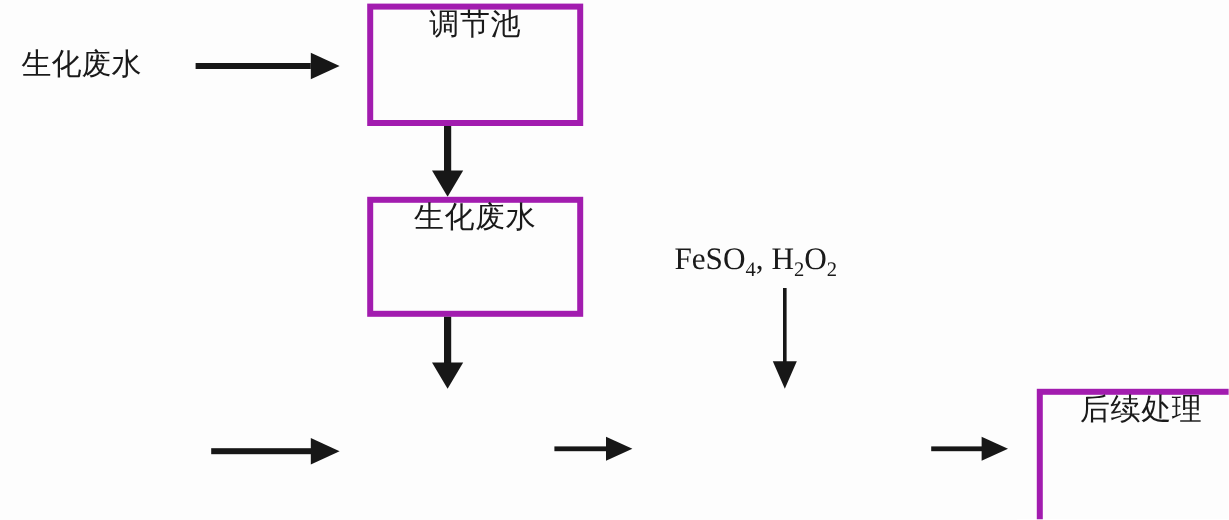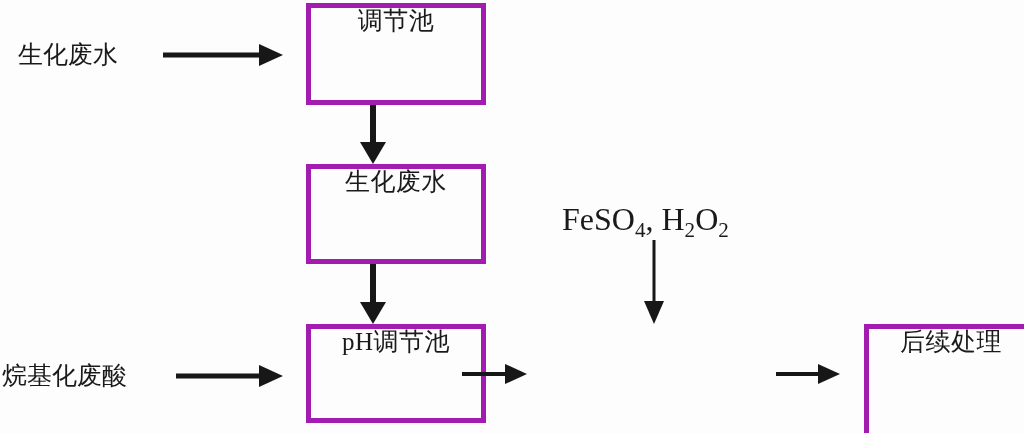--- a/index.html
+++ b/index.html
@@ -44,21 +44,21 @@
 
   
   .free-label {
     position: absolute;
     white-space: nowrap;
     font-size: 25px;
     line-height: 1;
   }
   #label-biochem-wastewater { left: 18px;  top: 42px;  }
   #label-alkylation-acid    { left: 2px;   top: 363px; }
-  #label-reagents           { left: 562px; top: 203px; font-size: 32px; }
+  #label-reagents           { left: 562px; top: 203px; font-size: 26px; }
   #label-reagents sub { font-size: 0.66em; }
 
   
   .arrow-h, .arrow-v { position: absolute; }
 
   
   .arrow-h .stem {
     position: absolute;
     left: 0;
     top: 50%;
@@ -145,30 +145,26 @@
 
   <div class="box" id="box-primary-filter">
     <span class="box-label">生化废水</span>
   </div>
 
   <div class="arrow-v" id="arrow-filter-to-ph">
     <span class="stem"></span>
     <span class="head"></span>
   </div>
 
-  <div class="free-label" id="label-alkylation-acid">烷基化废酸</div>
 
   <div class="arrow-h" id="arrow-inlet-alkyl">
     <span class="stem"></span>
     <span class="head"></span>
   </div>
 
-  <div class="box" id="box-ph-tank">
-    <span class="box-label">pH调节池</span>
-  </div>
 
   <div class="arrow-h" id="arrow-ph-to-fenton">
     <span class="stem"></span>
     <span class="head"></span>
   </div>
 
   <div class="free-label" id="label-reagents"><span>FeSO</span><sub>4</sub><span>,  H</span><sub>2</sub><span>O</span><sub>2</sub></div>
 
   <div class="arrow-v" id="arrow-reagents-to-fenton">
     <span class="stem"></span>

